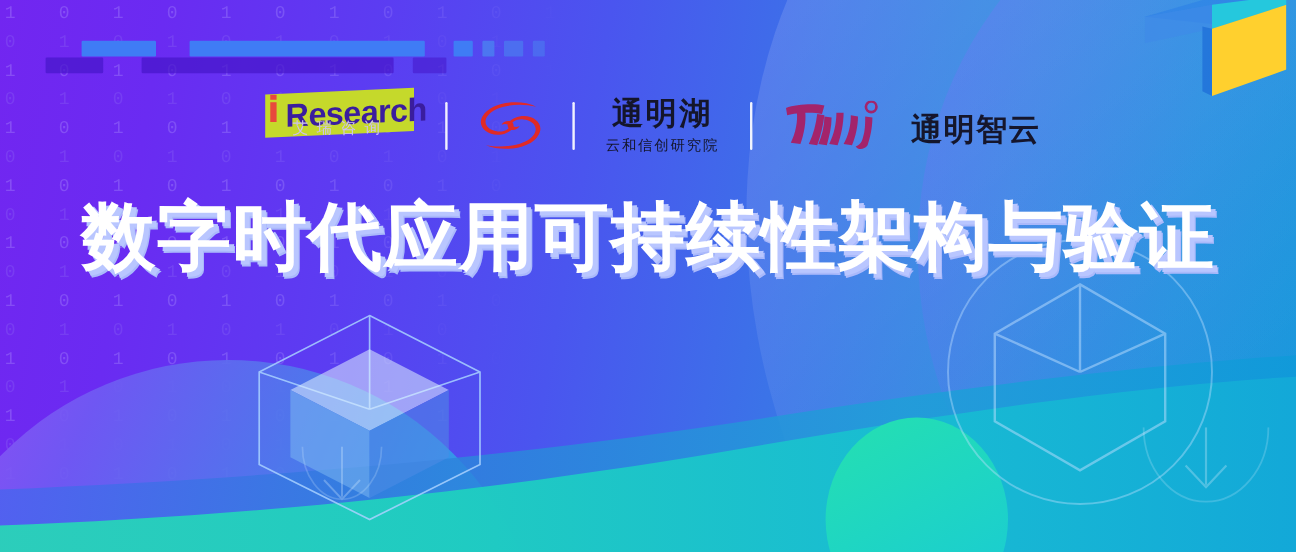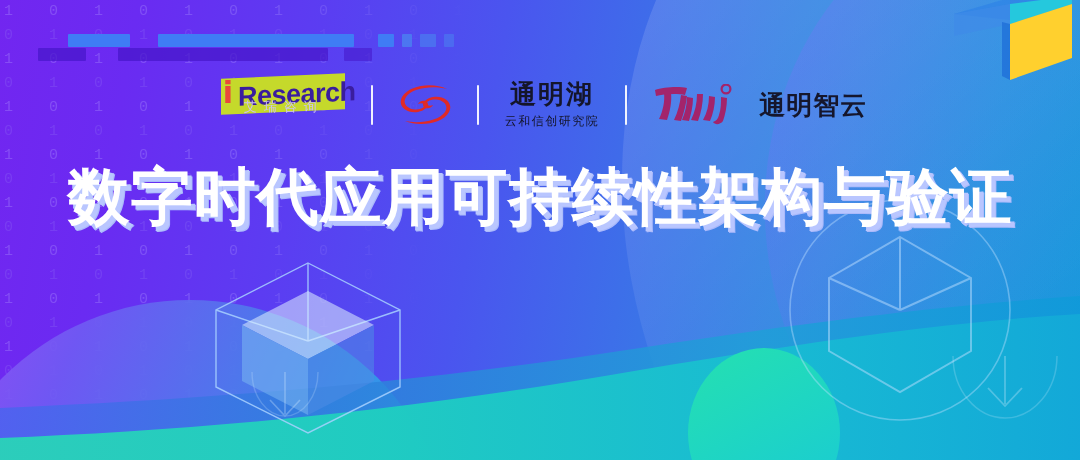--- a/index.html
+++ b/index.html
@@ -142,21 +142,21 @@
   .tonghu-cn{
     font-size:26px;font-weight:bold;color:#14152b;
     font-family:Liberation Mono, monospace;letter-spacing:2px;
   }
   .tonghu-sub{
     font-size:12px;color:#14152b;margin-top:7px;
     font-family:Liberation Mono, monospace;letter-spacing:1.5px;
   }
 
   
-  .tmi{display:flex;align-items:center;gap:10px;}
+  .tmi{display:flex;align-items:flex-end;gap:10px;}
   .tmi-mark{width:96px;height:42px;flex:none;}
   .tmi-cn{
     font-size:26px;font-weight:bold;color:#15162c;
     font-family:"DejaVu Sans",sans-serif;letter-spacing:1px;
   }
 
   
   .title-wrap{
     position:absolute;left:0;top:160px;width:1080px;
     text-align:center;

